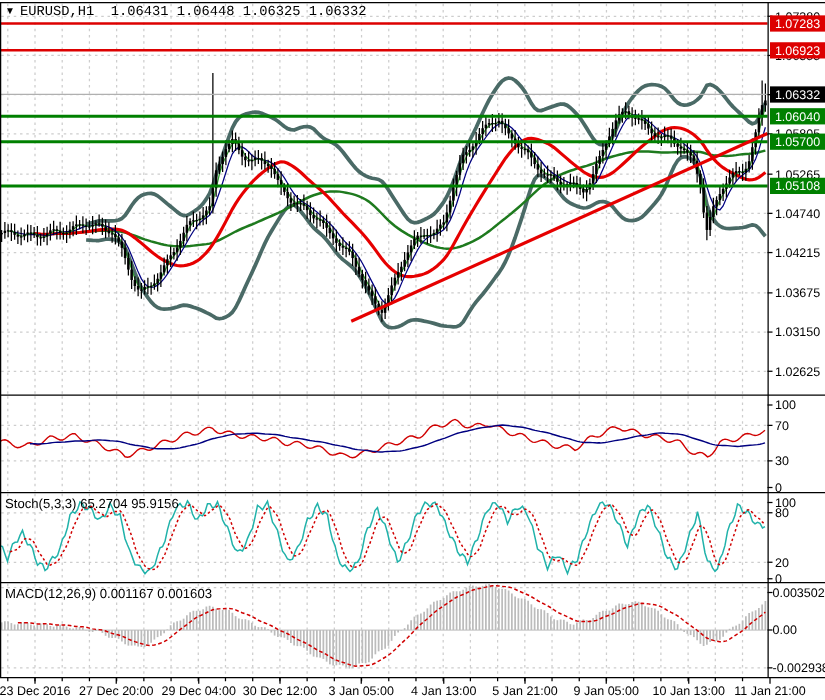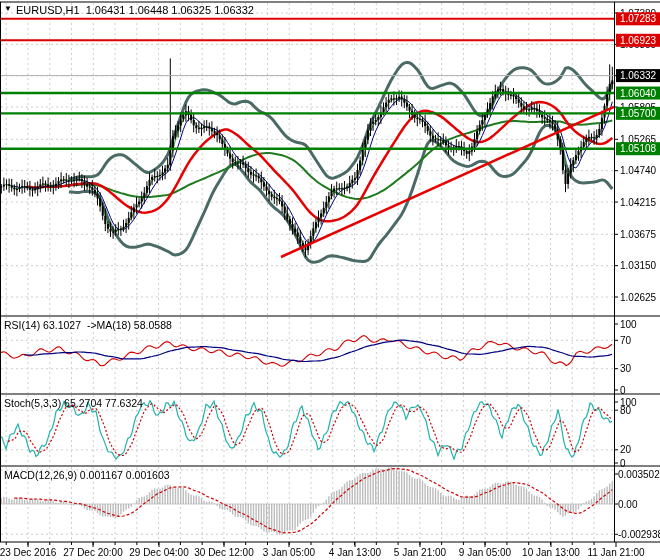--- a/index.html
+++ b/index.html
@@ -2,21 +2,21 @@
 <html><head>
 <meta charset="utf-8">
 <style>
   html,body{margin:0;padding:0;background:#fff;}
   .chart-root{
     position:relative;width:660px;height:560px;background:#fff;
     font-family:"Liberation Sans",sans-serif;overflow:hidden;
   }
   .chart-root svg{position:absolute;left:0;top:0;}
   .overlay{position:absolute;color:#000;white-space:pre;pointer-events:none;}
-  .hdr{left:16px;top:4px;font-size:11px;}
+  .hdr{left:16px;top:4px;font-size:11px;font-family:Liberation Mono, monospace;}
   .tri{left:4px;top:4px;font-size:8px;}
   .ind-label{font-size:10.5px;}
 </style>
 </head>
 <body>
 
 <div class="chart-root">
   <svg id="cv" width="660" height="560">
       <g>
         <line x1="6.23" y1="3" x2="6.23" y2="315" stroke="#cdcdcd" stroke-dasharray="2,3"></line>
@@ -1012,16 +1012,15 @@
         <line x1="485" y1="542" x2="485" y2="547" stroke="#000000"></line>
         <text x="485" y="556" font-size="10" font-family="Liberation Sans, sans-serif" fill="#000000" text-anchor="middle">9 Jan 05:00</text>
         <line x1="551" y1="542" x2="551" y2="547" stroke="#000000"></line>
         <text x="551" y="556" font-size="10" font-family="Liberation Sans, sans-serif" fill="#000000" text-anchor="middle">10 Jan 13:00</text>
         <line x1="616" y1="542" x2="616" y2="547" stroke="#000000"></line>
         <text x="616" y="556" font-size="10" font-family="Liberation Sans, sans-serif" fill="#000000" text-anchor="middle">11 Jan 21:00</text>
       </g>
     </svg>
   <div class="overlay tri">▼</div>
   <div class="overlay hdr">EURUSD,H1  1.06431 1.06448 1.06325 1.06332</div>
-  <div class="overlay ind-label" style="left:4px;top:319px">RSI(14) 63.1027  -&gt;MA(18) 58.0588</div>
-  <div class="overlay ind-label" style="left:4px;top:397px">Stoch(5,3,3) 65.2704 77.6324</div>
+  <div class="overlay ind-label" style="left:4px;top:397px">Stoch(5,3,3) 65.2704 95.9156</div>
   <div class="overlay ind-label" style="left:4px;top:469px">MACD(12,26,9) 0.001167 0.001603</div>
 </div>
 
 </body></html>

